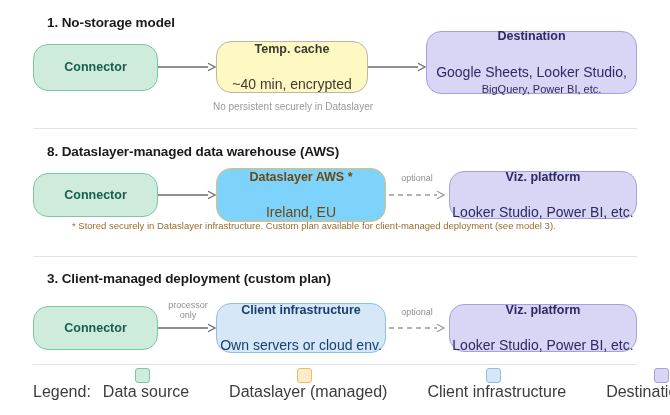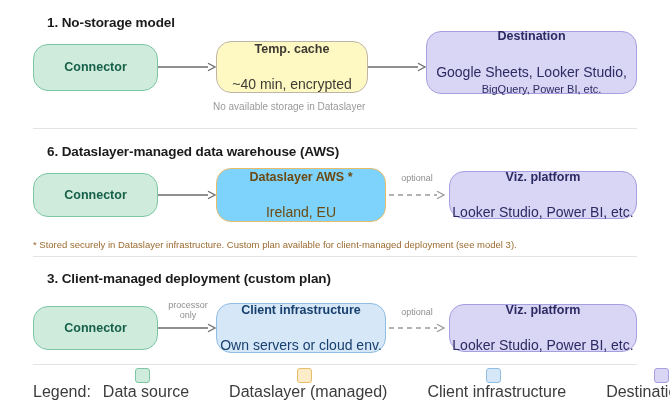--- a/index.html
+++ b/index.html
@@ -171,25 +171,25 @@
       <path d="M50,1.2 L57,5 L50,8.8" fill="none" stroke="#6b6b6b" stroke-width="1.3"></path>
     </svg>
   </div>
 
   <div class="node n-purple" style="left:426px; top:31px; width:211px; height:63px;">
     <span class="node-title">Destination</span>
     <span class="node-sub">Google Sheets, Looker Studio,</span>
     <span class="node-sub2">BigQuery, Power BI, etc.</span>
   </div>
 
-  <div class="caption" style="left:213px; top:101px;">No available storage in Dataslayer</div>
+  <div class="caption" style="left:213px; top:101px;">No persistent securely in Dataslayer</div>
 
   <div class="divider" style="top:128px;"></div>
 
-  <div class="section-title" style="top:144px;">6. Dataslayer-managed data warehouse (AWS)</div>
+  <div class="section-title" style="top:144px;">8. Dataslayer-managed data warehouse (AWS)</div>
 
   <div class="node n-green" style="left:33px; top:173px; width:125px; height:44px;">
     <span class="node-title">Connector</span>
   </div>
 
   <div class="arrow" style="left:158px; top:190px; width:58px;">
     <svg width="58" height="10" viewBox="0 0 58 10">
       <line x1="0" y1="5" x2="50" y2="5" stroke="#6b6b6b" stroke-width="1.3"></line>
       <path d="M50,1.2 L57,5 L50,8.8" fill="none" stroke="#6b6b6b" stroke-width="1.3"></path>
     </svg>
@@ -207,21 +207,21 @@
       <line x1="0" y1="5" x2="48" y2="5" stroke="#9a9a9a" stroke-width="1.3" stroke-dasharray="5,4"></line>
       <path d="M48,1.2 L55,5 L48,8.8" fill="none" stroke="#9a9a9a" stroke-width="1.3"></path>
     </svg>
   </div>
 
   <div class="node n-purple" style="left:449px; top:171px; width:188px; height:48px;">
     <span class="node-title">Viz. platform</span>
     <span class="node-sub">Looker Studio, Power BI, etc.</span>
   </div>
 
-  <div class="footnote" style="top:239px;">* Stored securely in Dataslayer infrastructure. Custom plan available for client-managed deployment (see model 3).</div>
+  <div class="footnote" style="top:220px;margin-left:39px;">* Stored securely in Dataslayer infrastructure. Custom plan available for client-managed deployment (see model 3).</div>
 
   <div class="divider" style="top:256px;"></div>
 
   <div class="section-title" style="top:271px;">3. Client-managed deployment (custom plan)</div>
 
   <div class="node n-green" style="left:33px; top:306px; width:125px; height:44px;">
     <span class="node-title">Connector</span>
   </div>
 
   <div class="edge-label" style="left:160px; top:300px; width:56px;">

